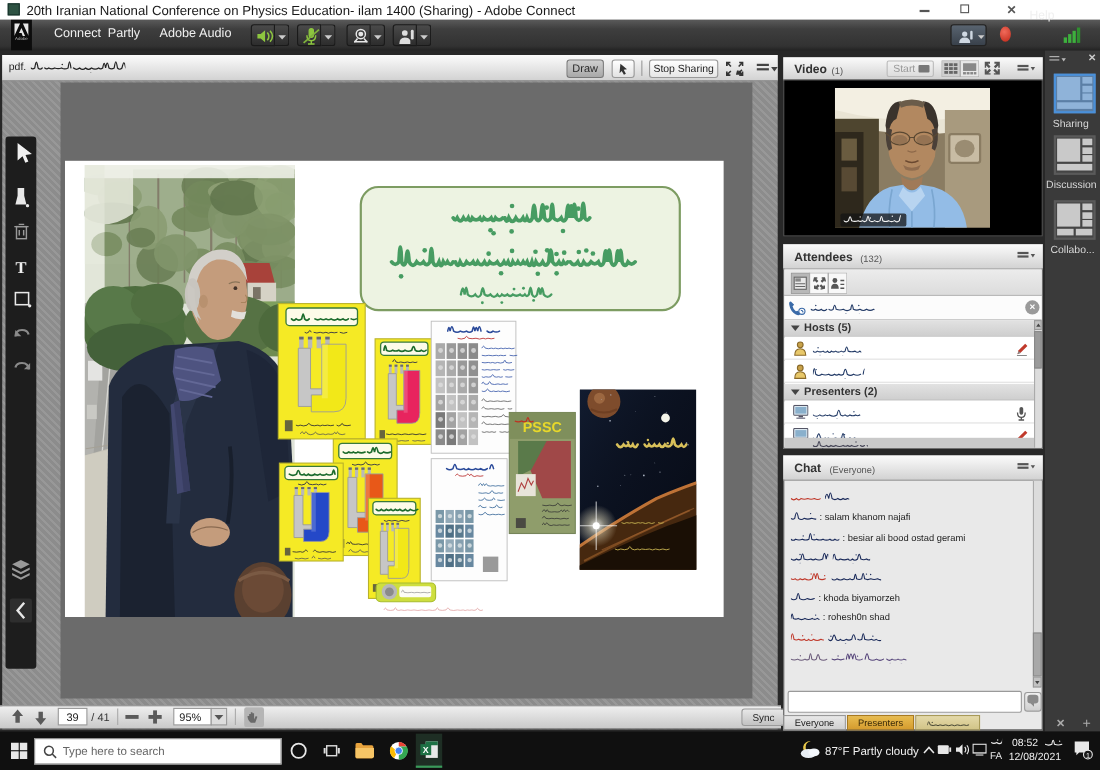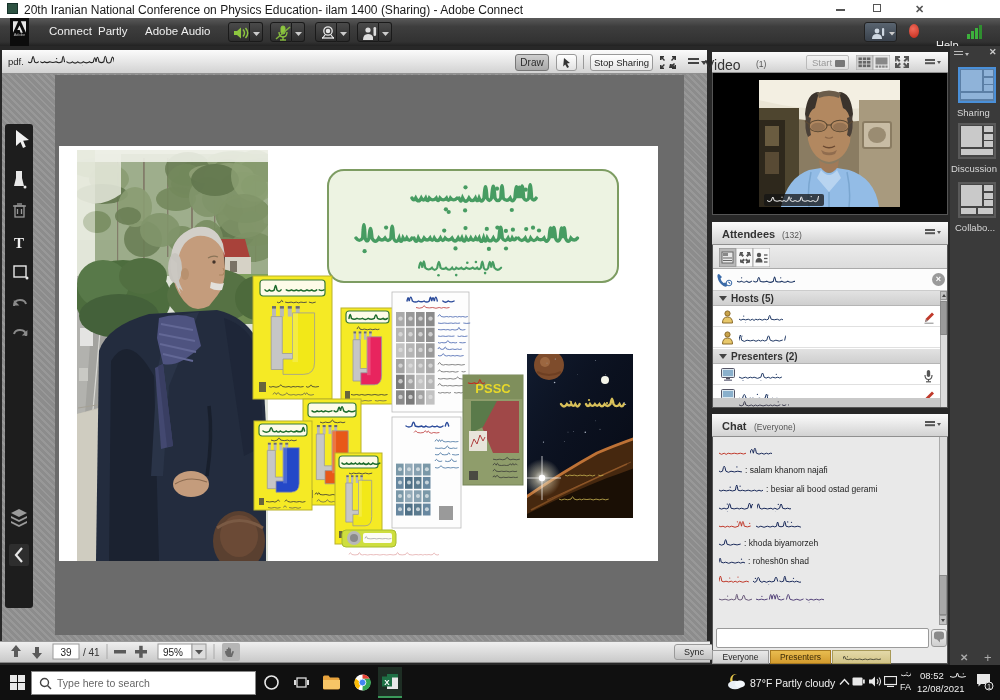--- a/index.html
+++ b/index.html
@@ -88,21 +88,21 @@
     <svg width="33" height="20">
       <g fill="#cfd8e2">
         <circle cx="12" cy="8" r="2.4"></circle>
         <path d="M7 16 q0 -5 5 -5 q5 0 5 5 z"></path>
         <rect x="17" y="5" width="2.2" height="8" rx="1.1"></rect>
       </g>
       <path d="M24,9 l3,3.5 l3,-3.5 z" fill="#ccc"></path>
     </svg>
   </div>
 <div class="a" style="left:909px;top:24px;width:10px;height:14px;background:radial-gradient(circle at 40% 35%,#f06a5a,#c02818);border-radius:50%"></div>
-<div class="a" style="left:936px;top:39px;font-size:11px;color:#f0f0f0">Help</div>
+<div class="a" style="left:936px;top:8px;font-size:11px;color:#f0f0f0">Help</div>
 <svg class="a" style="left:966px;top:24px" width="18" height="16">
     <g fill="#3db03d">
       <rect x="1" y="10" width="3" height="5"></rect>
       <rect x="5" y="7" width="3" height="8"></rect>
       <rect x="9" y="4" width="3" height="11"></rect>
       <rect x="13" y="1" width="3" height="14" fill="#2f8f2f"></rect>
     </g>
   </svg>
 <div class="a" style="left:0;top:46px;width:1000px;height:619px;background:#282828"></div>
 <div class="a" style="left:2px;top:50px;width:705px;height:613px;background:repeating-linear-gradient(45deg,#989898 0 2px,#8c8c8c 2px 5px)"></div>
@@ -729,21 +729,21 @@
     <rect x="192" y="3" width="14" height="15" fill="#ddd" stroke="#999"></rect>
     <path d="M195,9 l4,4.5 4,-4.5 z" fill="#555"></path>
     <text x="163" y="14.5" font-size="10" fill="#222" font-family="Liberation Sans">95%</text>
     <line x1="214" y1="3" x2="214" y2="18" stroke="#aaa"></line>
     <rect x="222" y="2" width="18" height="18" rx="2" fill="#b5b5b5"></rect>
     <path d="M228,16 q-3,-2 -3,-6 l1.5,0 0,3 0,-5 1.5,0 0,4.5 0,-6 1.5,0 0,6 0,-5 1.5,0 0,5.5 1.5,-3 1.5,0.5 -2,5.5 z" fill="#6a6a6a"></path>
   </svg>
 <div class="a btn" style="left:674px;top:644px;width:40px;height:16px;font-size:9px;color:#222;text-align:center;line-height:15px;background:linear-gradient(#e8e8e8,#c2c2c2)">Sync</div>
 <div class="a" style="left:712px;top:52px;width:236px;height:163px;background:#000;border:1px solid #555"></div>
 <div class="a hdr" style="left:712px;top:52px;width:236px;height:21px"></div>
-<div class="a" style="left:705px;top:57px;font-size:14px;font-weight:normal;color:#333">Video</div>
+<div class="a" style="left:722px;top:57px;font-size:11px;font-weight:bold;color:#333">Video</div>
 <div class="a" style="left:756px;top:59px;font-size:8.5px;color:#555">(1)</div>
 <div class="a" style="left:806px;top:55px;width:43px;height:15px;background:linear-gradient(#f2f2f2,#ddd);border:1px solid #bbb;border-radius:2px;font-size:9.5px;color:#9a9a9a;text-align:left;padding-left:5px;line-height:14px">Start <span style="display:inline-block;width:10px;height:7px;background:#777;border-radius:1px;vertical-align:middle"></span></div>
 <svg class="a" style="left:856px;top:55px" width="34" height="15">
     <rect width="17" height="15" fill="#cfcfcf" stroke="#aaa"></rect>
     <rect x="17" width="17" height="15" fill="#e8e8e8" stroke="#aaa"></rect>
 <g fill="#666">
       <rect x="2.5" y="2.5" width="3.4" height="2.6"></rect>
       <rect x="6.8" y="2.5" width="3.4" height="2.6"></rect>
       <rect x="11" y="2.5" width="3.4" height="2.6"></rect>
       <rect x="2.5" y="6" width="3.4" height="2.6"></rect>

